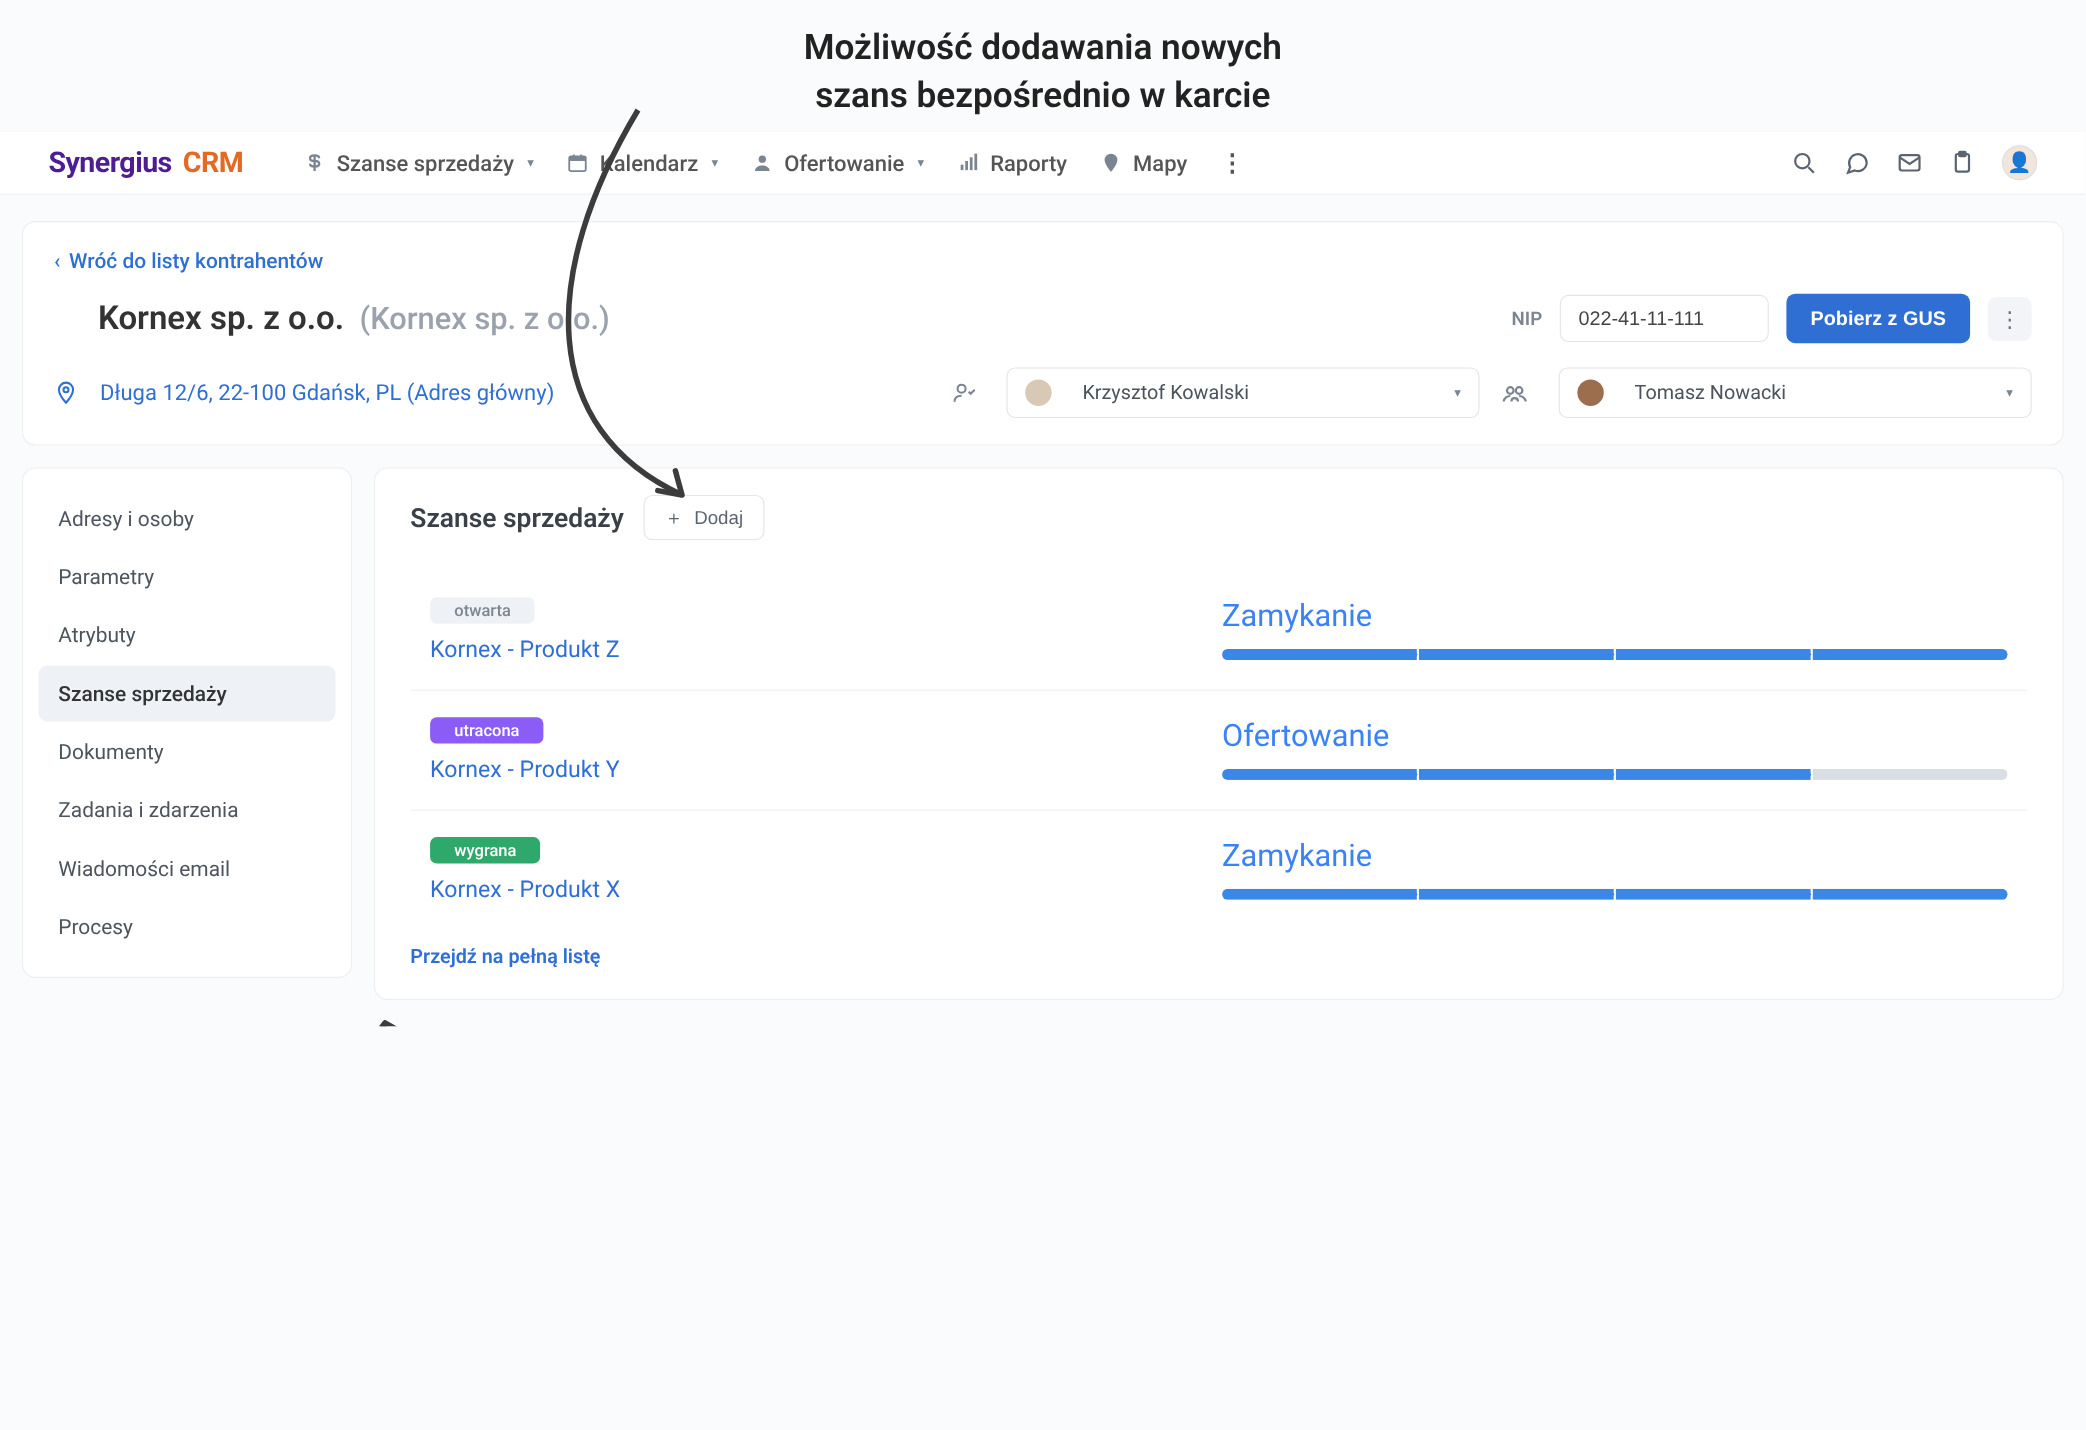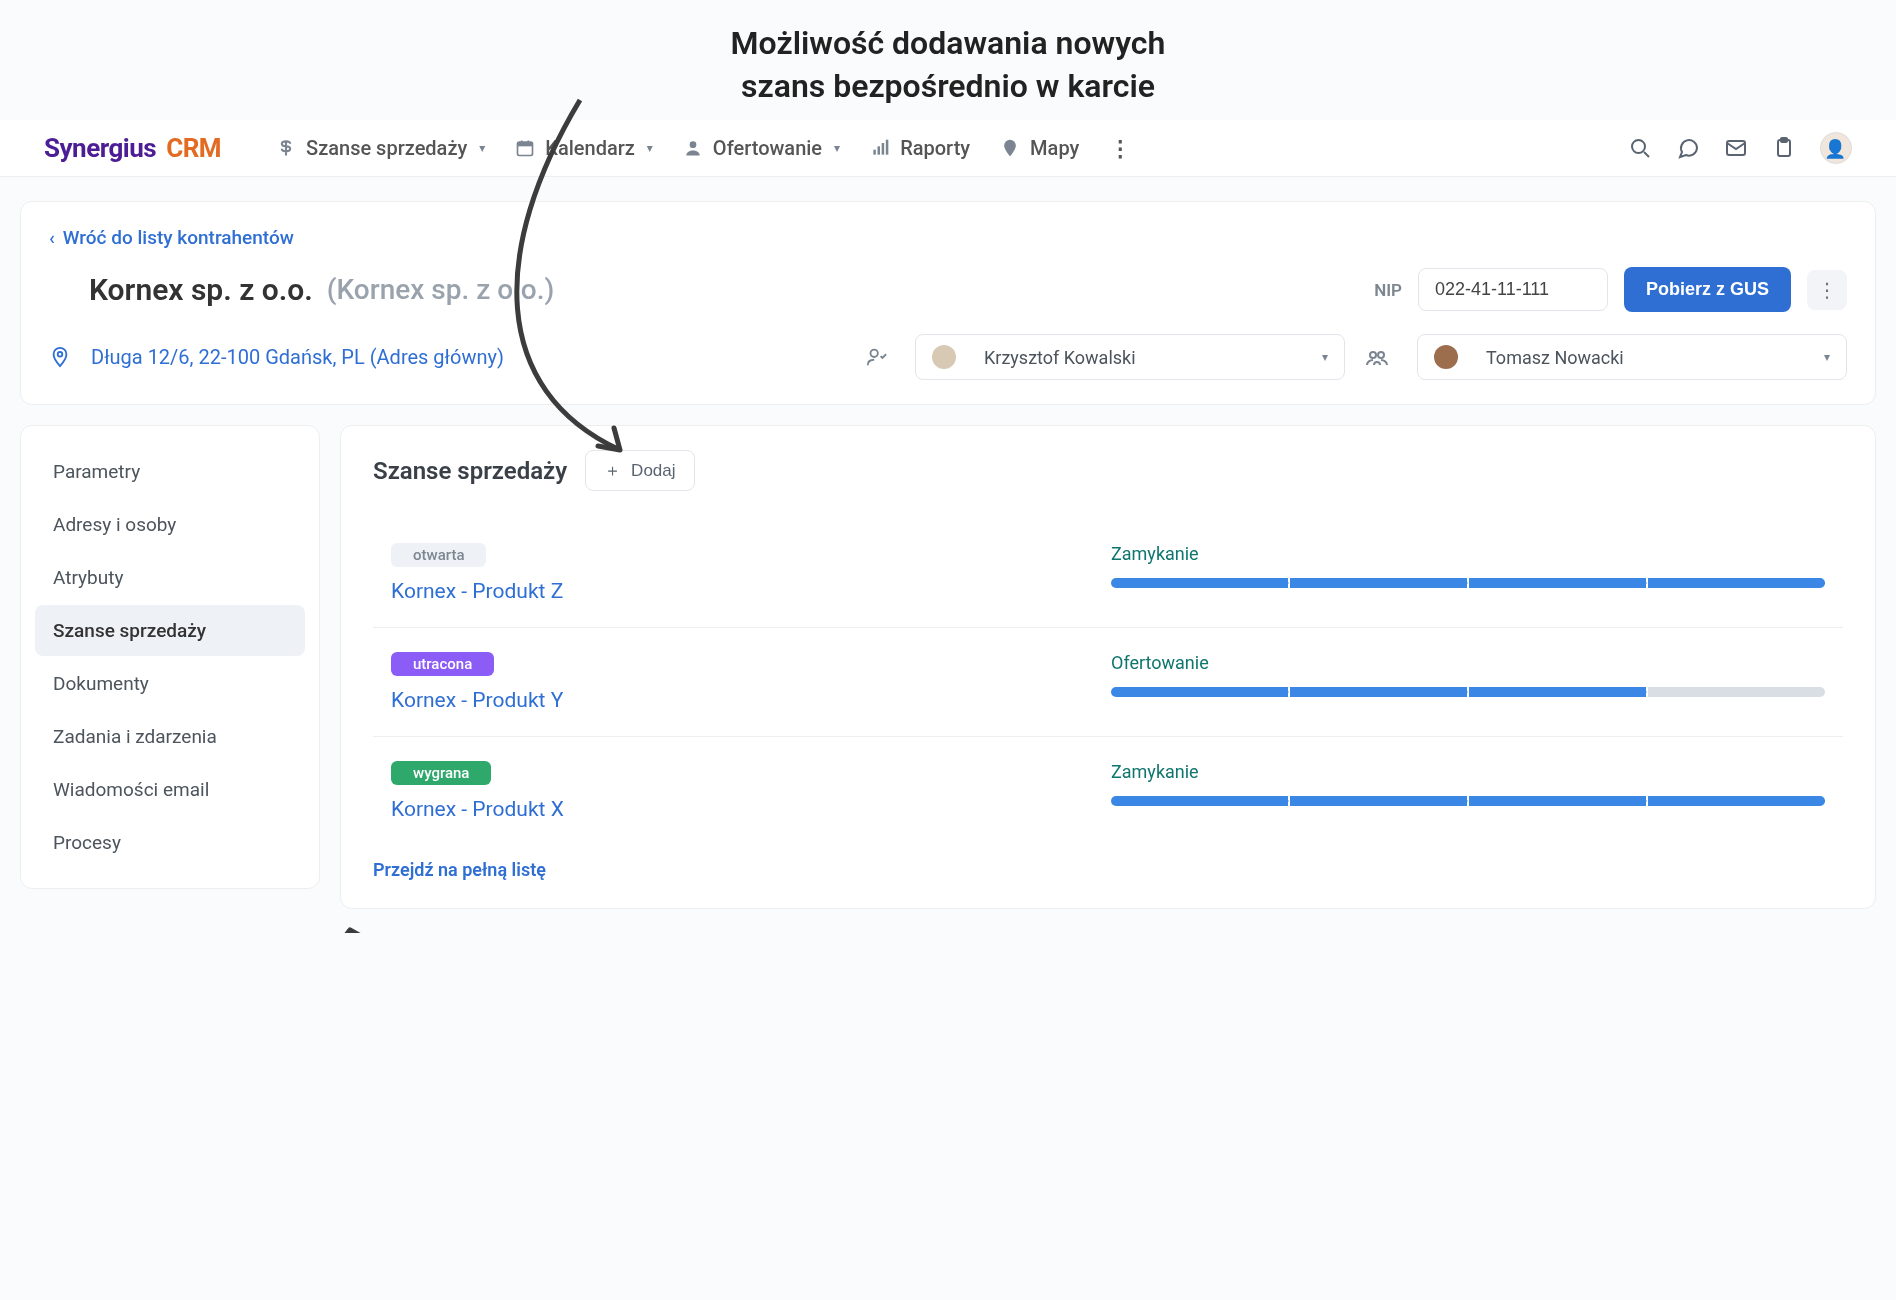--- a/index.html
+++ b/index.html
@@ -134,21 +134,21 @@
     display: inline-block; padding: 3px 22px; border-radius: 6px;
     font-size: 15px; font-weight: 500;
   }
   .status-open   { background: #eef1f5; color: #7e8790; }
   .status-lost   { background: #8b5cf6; color: #fff; }
   .status-won    { background: #2fa86b; color: #fff; }
   .opp-name {
     display: block; margin-top: 12px; font-size: 21px;
     color: #2f6fd4; cursor: pointer;
   }
-  .stage-label { font-size: 18px; color: #0f766e; }
+  .stage-label { font-size: 28px; color: #3b82f6; }
   .progress {
     display: flex; gap: 2px; margin-top: 14px; height: 10px;
     border-radius: 5px; overflow: hidden;
   }
   .seg { flex: 1; background: #d9dee4; position: relative; }
   .seg.fill { background: #3a87e6; }
   .seg.fill::after {
     content: ""; position: absolute; right: -1px; top: 0; bottom: 0;
     width: 6px; background: #3a87e6;
     clip-path: polygon(0 0, 100% 50%, 0 100%);
@@ -310,22 +310,22 @@
           <span>Tomasz Nowacki</span>
           <span class="chev">▾</span>
         </div>
       </div>
     </div>
   </div>
 
   <div class="body-grid">
     <div class="sidebar">
       <div class="card" id="sidebar-list">
+          <div class="side-item">Adresy i osoby</div>
           <div class="side-item">Parametry</div>
-          <div class="side-item">Adresy i osoby</div>
           <div class="side-item">Atrybuty</div>
           <div class="side-item active">Szanse sprzedaży</div>
           <div class="side-item">Dokumenty</div>
           <div class="side-item">Zadania i zdarzenia</div>
           <div class="side-item">Wiadomości email</div>
           <div class="side-item">Procesy</div>
         </div>
     </div>
     <div class="main">
       <div class="card">

